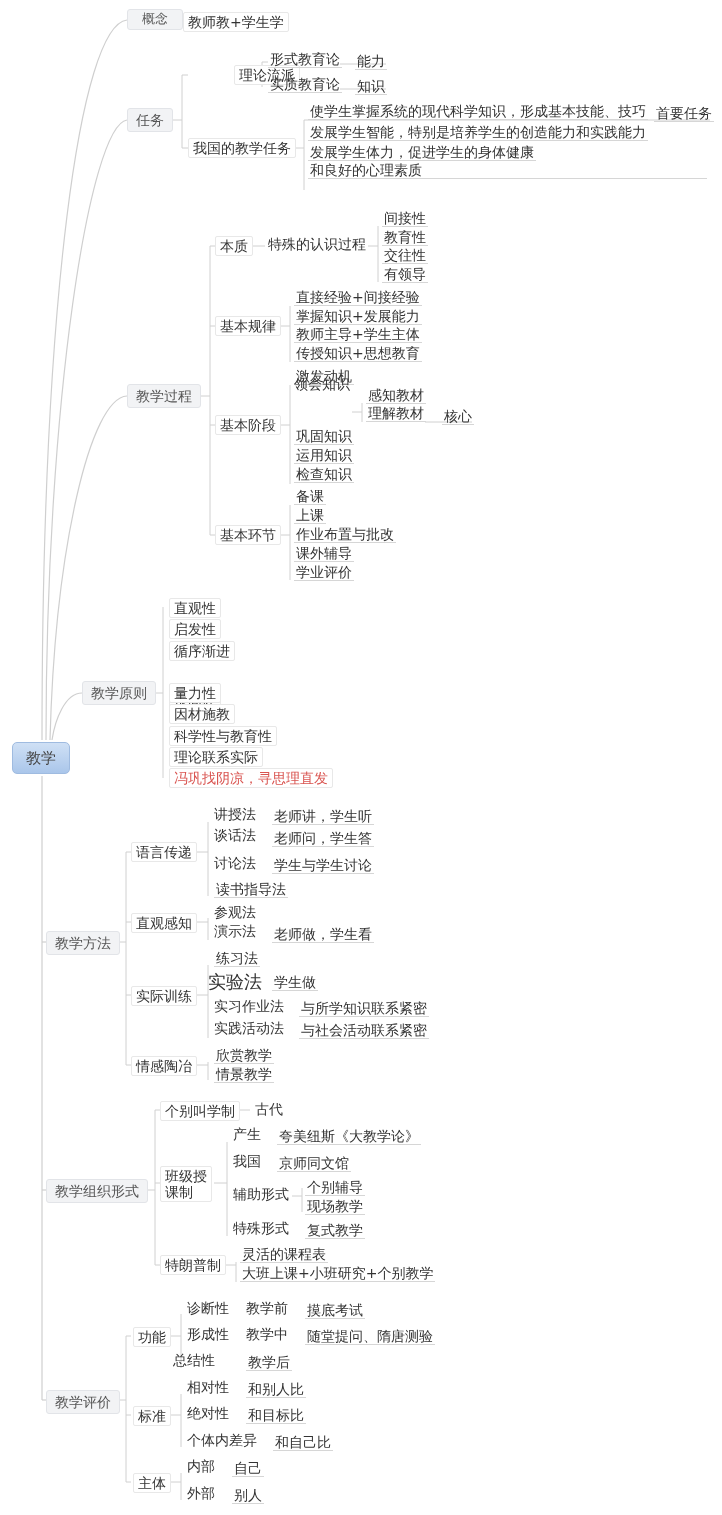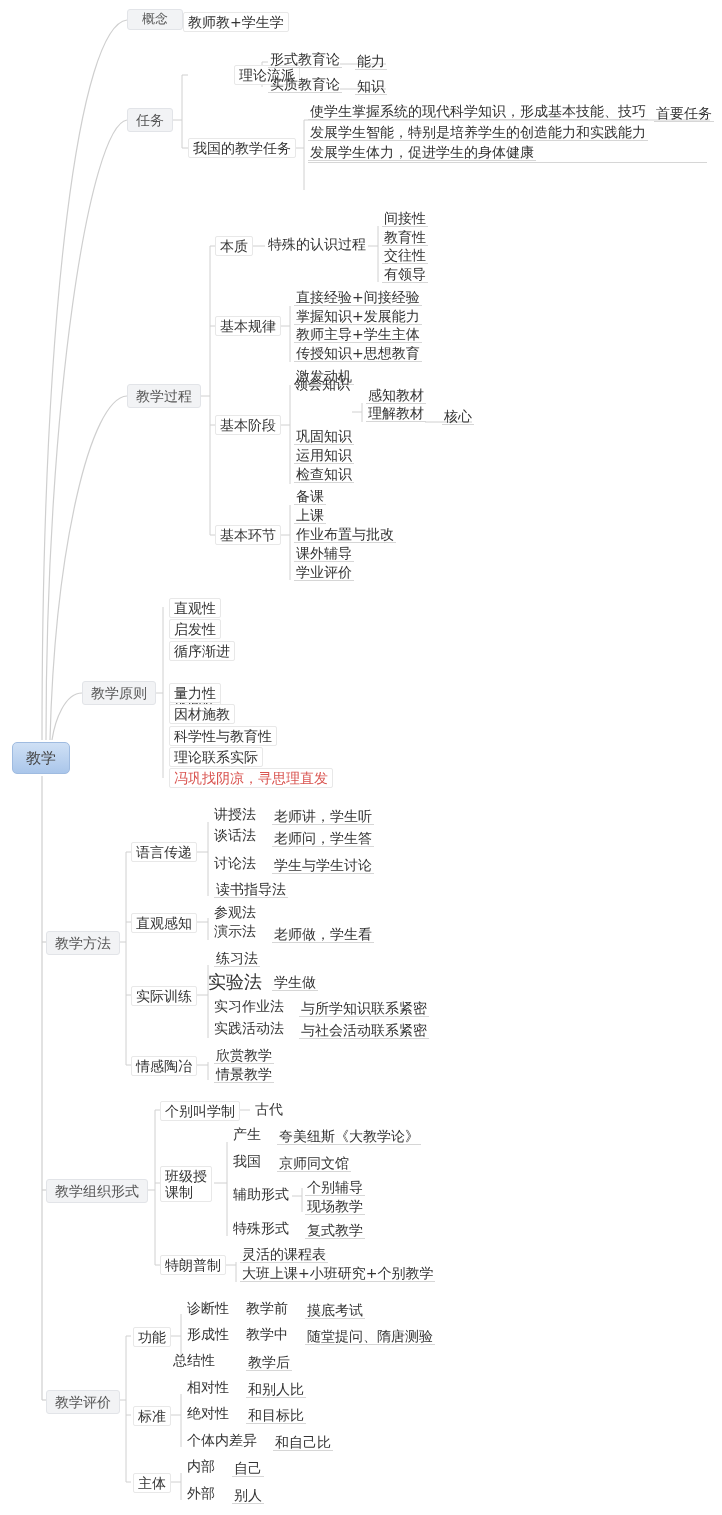--- a/index.html
+++ b/index.html
@@ -109,20 +109,21 @@
 <div class="node leaf" style="left:268px;top:51px;">形式教育论</div>
 <div class="node leaf" style="left:355px;top:53px;">能力</div>
 <div class="node leaf" style="left:268px;top:76px;">实质教育论</div>
 <div class="node leaf" style="left:355px;top:78px;">知识</div>
 <div class="node box" style="left:188px;top:138px;">我国的教学任务</div>
 <div class="node leaf" style="left:308px;top:103px;">使学生掌握系统的现代科学知识，形成基本技能、技巧</div>
 <div class="node leaf" style="left:654px;top:105px;">首要任务</div>
 <div class="node leaf" style="left:308px;top:124px;">发展学生智能，特别是培养学生的创造能力和实践能力</div>
 <div class="node leaf" style="left:308px;top:144px;">发展学生体力，促进学生的身体健康</div>
 <div class="node" style="left:308px;top:162px;font-size:14px;border-bottom:1px solid #d6d6d6;padding:0 2px;width:395px;">
+  <div>和良好的心理素质</div>
 </div>
 
 <div class="node l1" style="left:127px;top:384px;">教学过程</div>
 <div class="node box" style="left:215px;top:236px;">本质</div>
 <div class="node" style="left:268px;top:236px;font-size:14px;">特殊的认识过程</div>
 <div class="node leaf" style="left:382px;top:210px;">间接性</div>
 <div class="node leaf" style="left:382px;top:229px;">教育性</div>
 <div class="node leaf" style="left:382px;top:247px;">交往性</div>
 <div class="node leaf" style="left:382px;top:266px;">有领导</div>
 

